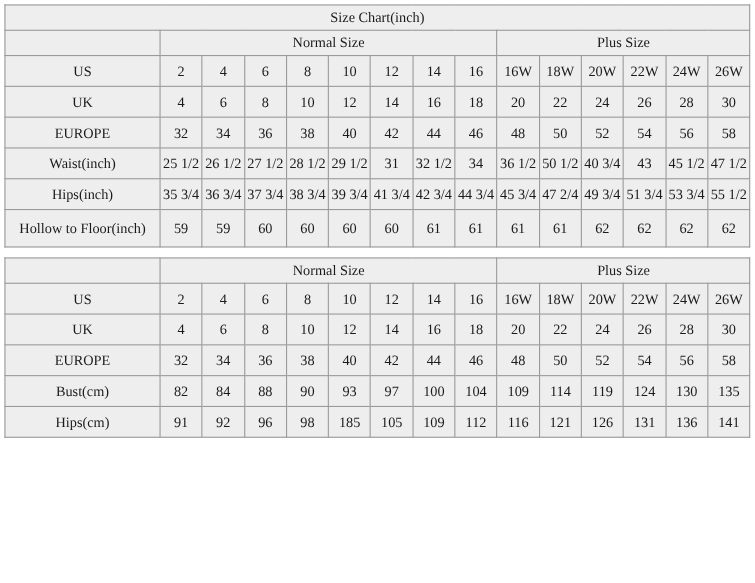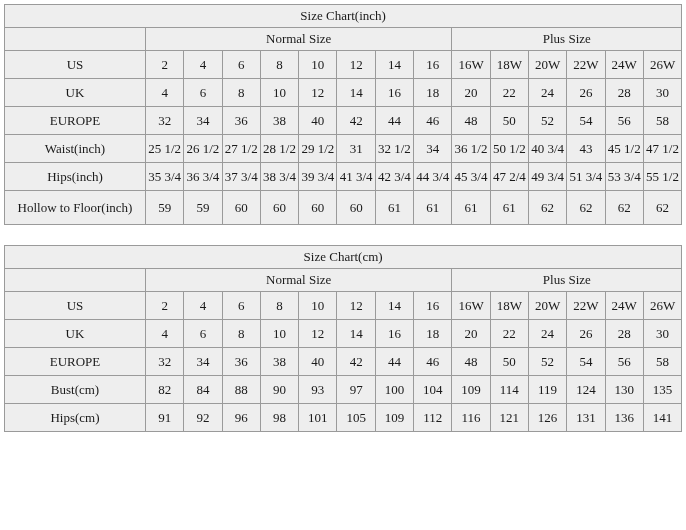--- a/index.html
+++ b/index.html
@@ -14,21 +14,21 @@
     color: #1a1a1a;
     overflow: hidden;
   }
   .page {
     width: 686px;
     height: 422px;
     box-sizing: border-box;
     padding: 4px 4px 0 4px;
     display: flex;
     flex-direction: column;
-    gap: 20px;
+    gap: 9px;
   }
   table.chart {
     border-collapse: collapse;
     table-layout: fixed;
     width: 678px;
     background: #eeeeee;
     border: 1px solid #9a9a9a;
   }
   table.chart td, table.chart th {
     border: 1px solid #9a9a9a;
@@ -184,23 +184,20 @@
       </tbody>
   </table>
 
   <table class="chart">
     <colgroup>
       <col style="width:141px">
       <col span="14" style="width:38.3px">
     </colgroup>
     <tbody>
         <tr>
-          <td class="title-cell" colspan="15">Size Chart(cm)</td>
-        </tr>
-        <tr>
           <td class="group-cell blank rowlabel"></td>
           <td class="group-cell" colspan="8">Normal Size</td>
           <td class="group-cell" colspan="6">Plus Size</td>
         </tr>
         <tr class="r-norm">
           <td class="rowlabel">US</td>
           <td>2</td>
           <td>4</td>
           <td>6</td>
           <td>8</td>
@@ -265,21 +262,21 @@
           <td>124</td>
           <td>130</td>
           <td>135</td>
         </tr>
         <tr class="r-norm">
           <td class="rowlabel">Hips(cm)</td>
           <td>91</td>
           <td>92</td>
           <td>96</td>
           <td>98</td>
-          <td>101</td>
+          <td>185</td>
           <td>105</td>
           <td>109</td>
           <td>112</td>
           <td>116</td>
           <td>121</td>
           <td>126</td>
           <td>131</td>
           <td>136</td>
           <td>141</td>
         </tr>

